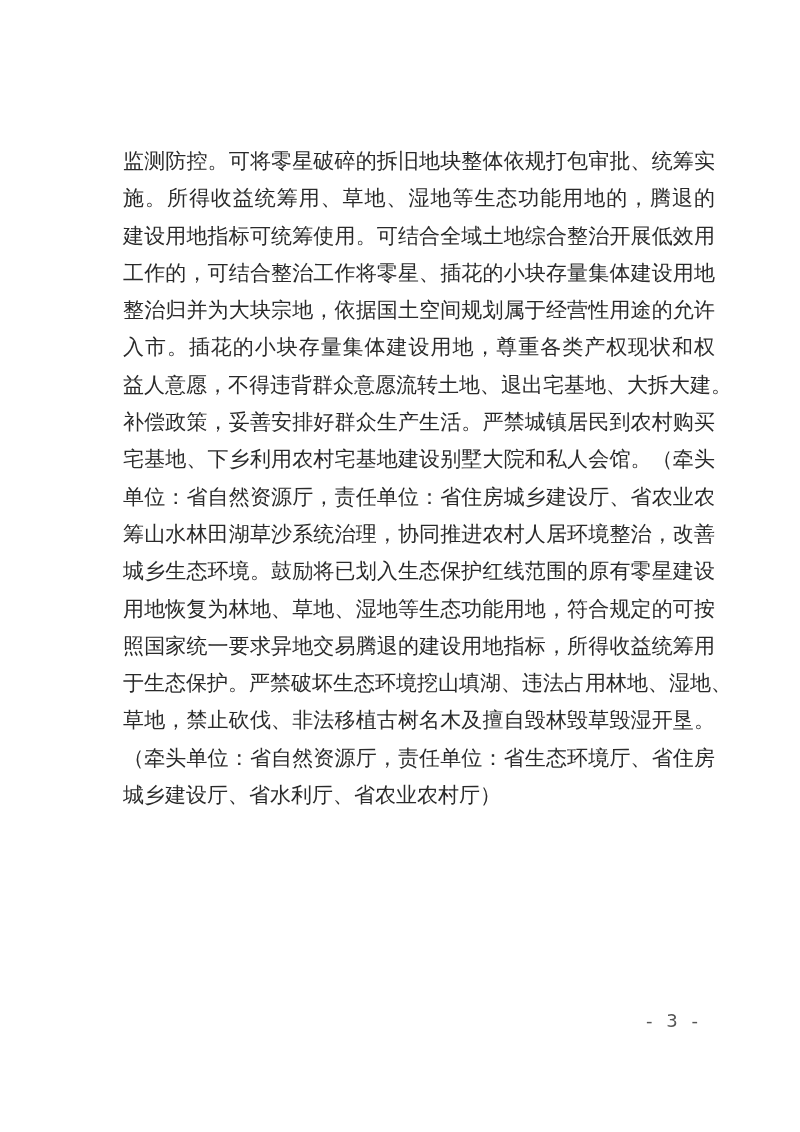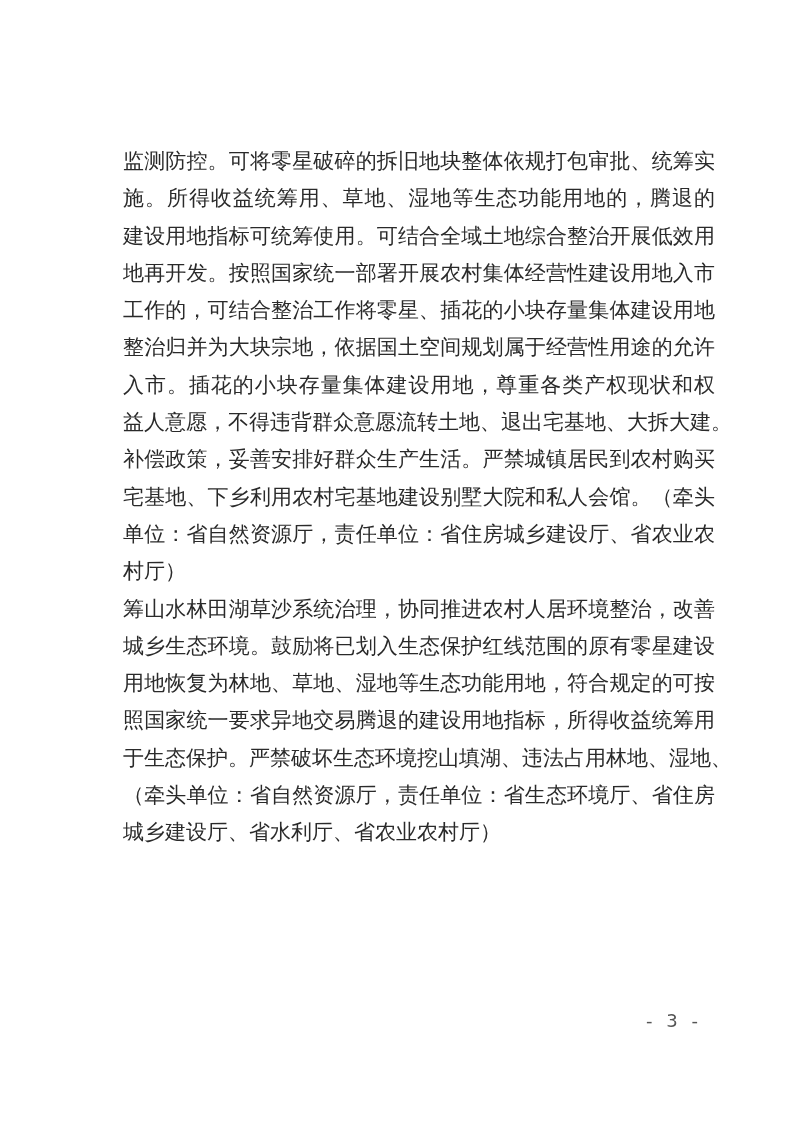--- a/index.html
+++ b/index.html
@@ -38,34 +38,33 @@
 </style>
 </head>
 <body>
 
 <div class="page">
   <div class="body-text">
     <div>
       <div class="line">监测防控。可将零星破碎的拆旧地块整体依规打包审批、统筹实</div>
       <div class="line">施。所得收益统筹用、草地、湿地等生态功能用地的，腾退的</div>
       <div class="line">建设用地指标可统筹使用。可结合全域土地综合整治开展低效用</div>
-      <div class="line">地再开发。按照国家统一部署开展农村集体经营性建设用地入市</div>
       <div class="line">工作的，可结合整治工作将零星、插花的小块存量集体建设用地</div>
       <div class="line">整治归并为大块宗地，依据国土空间规划属于经营性用途的允许</div>
       <div class="line">入市。插花的小块存量集体建设用地，尊重各类产权现状和权</div>
       <div class="line">益人意愿，不得违背群众意愿流转土地、退出宅基地、大拆大建。</div>
       <div class="line">补偿政策，妥善安排好群众生产生活。严禁城镇居民到农村购买</div>
       <div class="line">宅基地、下乡利用农村宅基地建设别墅大院和私人会馆。（牵头</div>
       <div class="line">单位：省自然资源厅，责任单位：省住房城乡建设厅、省农业农</div>
-      <div class="line last">村厅）</div>
     </div>
     <div>
       <div class="line">筹山水林田湖草沙系统治理，协同推进农村人居环境整治，改善</div>
       <div class="line">城乡生态环境。鼓励将已划入生态保护红线范围的原有零星建设</div>
       <div class="line">用地恢复为林地、草地、湿地等生态功能用地，符合规定的可按</div>
       <div class="line">照国家统一要求异地交易腾退的建设用地指标，所得收益统筹用</div>
       <div class="line">于生态保护。严禁破坏生态环境挖山填湖、违法占用林地、湿地、</div>
+      <div class="line">草地，禁止砍伐、非法移植古树名木及擅自毁林毁草毁湿开垦。</div>
       <div class="line">（牵头单位：省自然资源厅，责任单位：省生态环境厅、省住房</div>
       <div class="line last">城乡建设厅、省水利厅、省农业农村厅）</div>
     </div>
   </div>
   <div class="page-number">- 3 -</div>
 </div>
 
 </body></html>

